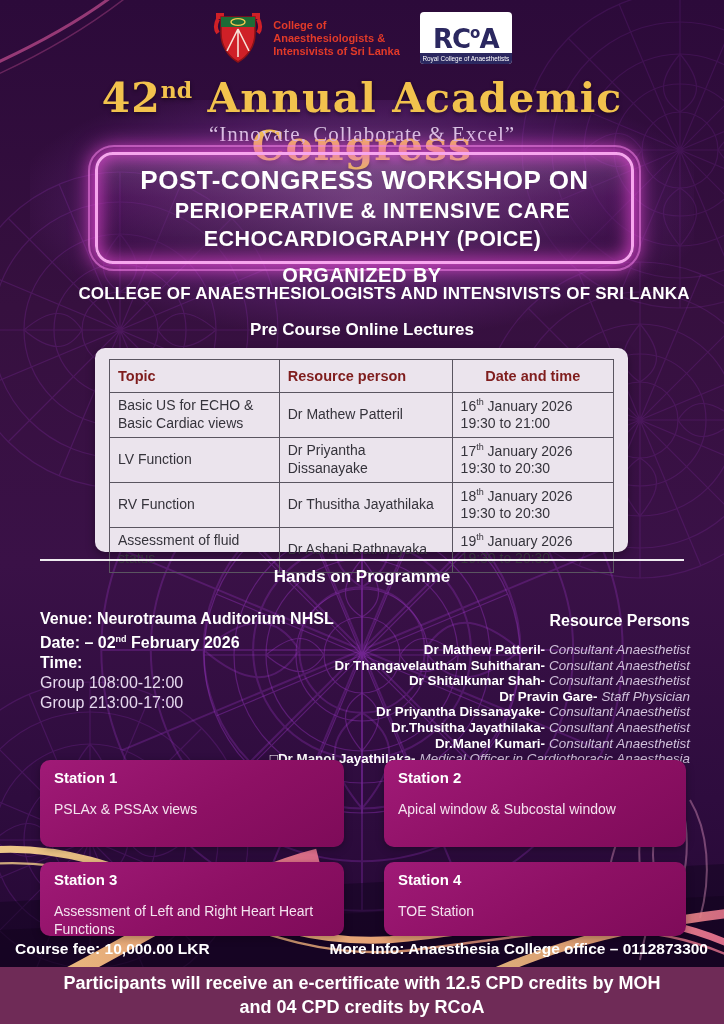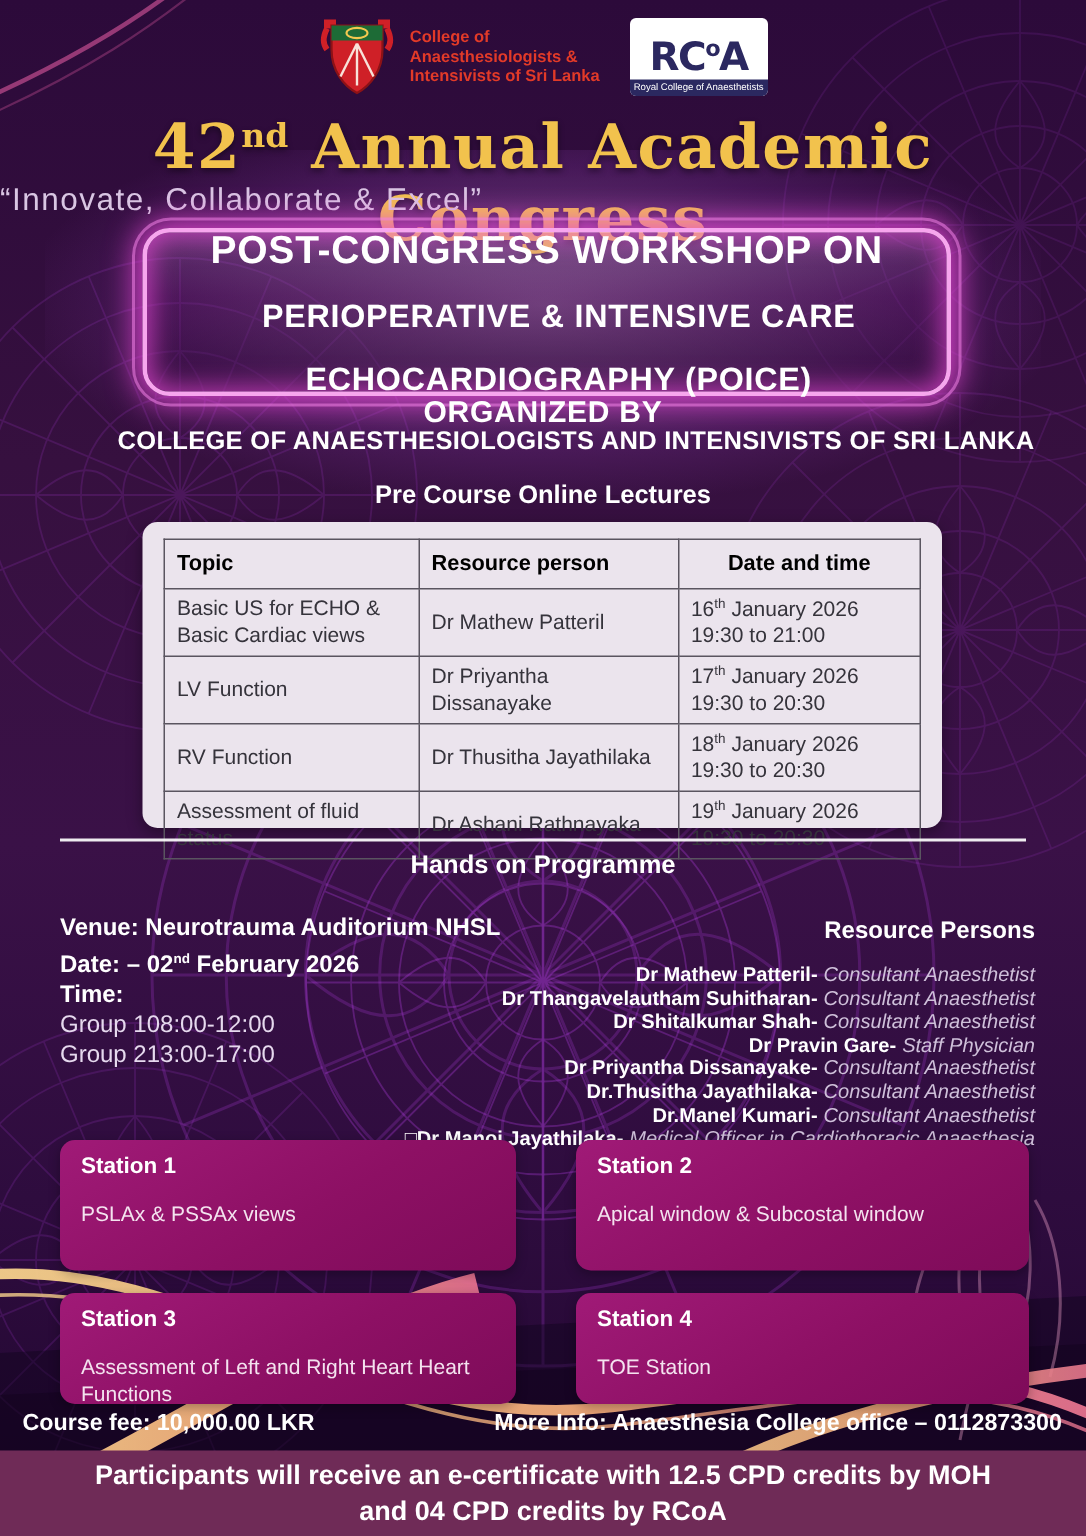--- a/index.html
+++ b/index.html
@@ -21,42 +21,42 @@
   .rcoa{background:#fff;border-radius:4px;width:92px;height:52px;display:flex;flex-direction:column;align-items:center;justify-content:flex-end;overflow:hidden;}
   .rcoa-word{color:#2b2860;font-weight:bold;font-size:26px;line-height:26px;letter-spacing:-1px;margin:2px 0 1px 0;font-family:"DejaVu Sans",sans-serif;}
   .rcoa-word sup{font-size:15px;}
   .rcoa-cap{background:#2b2860;color:#fff;font-size:6.4px;width:100%;text-align:center;padding:2px 0 2px 0;}
 
   
   .title{position:absolute;top:74px;left:0;right:0;text-align:center;
     font-family:"DejaVu Serif",serif;font-weight:bold;font-size:41px;color:#f2c24d;
     text-shadow:0 2px 4px rgba(0,0,0,.45);letter-spacing:1px;}
   .title sup{font-size:22px;vertical-align:14px;letter-spacing:0;}
-  .subtitle{position:absolute;top:122px;left:0;right:0;font-size:21px;color:#d9c6e3;letter-spacing:1px;}
+  .subtitle{position:absolute;top:122px;left:0;right:0;text-align:center;font-size:21px;color:#d9c6e3;letter-spacing:1px;font-family:Liberation Serif, serif;}
 
   
   .neon{position:absolute;left:95px;top:152px;width:533px;height:106px;border-radius:18px;
     border:3px solid #f7a6ee;
     box-shadow:0 0 20px 5px rgba(231,72,214,.85), inset 0 0 18px 3px rgba(231,72,214,.75);
     background:linear-gradient(180deg,rgba(250,230,255,.14) 0%,rgba(90,20,95,.25) 40%,rgba(35,5,45,.45) 100%);
-    display:flex;flex-direction:column;align-items:center;justify-content:center;gap:17px;}
+    display:flex;flex-direction:column;align-items:center;justify-content:center;gap:3px;}
   .neon::after{content:"";position:absolute;inset:-10px;border:2px solid rgba(240,130,230,.55);border-radius:26px;}
   .neon-l1{font-size:26px;font-weight:bold;letter-spacing:.5px;}
   .neon-l2,.neon-l3{font-size:21.5px;font-weight:bold;letter-spacing:.5px;margin-left:16px;}
 
   .org-label{position:absolute;top:264px;left:0;right:0;text-align:center;font-size:20px;font-weight:bold;letter-spacing:.5px;}
   .org-name{position:absolute;top:284px;left:0;right:0;text-align:center;font-size:17px;font-weight:bold;letter-spacing:.2px;padding-left:44px;}
   .lect-heading{position:absolute;top:320px;left:0;right:0;text-align:center;font-size:17px;font-weight:bold;}
 
   
   .card{position:absolute;left:95px;top:348px;width:533px;height:204px;background:#ebe4ed;border-radius:10px;
     box-shadow:0 3px 10px rgba(0,0,0,.35);padding:11px 14px;box-sizing:border-box;}
   table.lect{width:100%;border-collapse:collapse;color:#35333b;font-size:14px;}
   table.lect th, table.lect td{border:1.6px solid #5a5560;padding:3px 8px;vertical-align:middle;}
-  table.lect th{font-weight:bold;color:#000000;text-align:left;height:26px;font-size:14.5px;}
+  table.lect th{font-weight:bold;color:#7f1d1d;text-align:left;height:26px;font-size:14.5px;}
   table.lect th.c{text-align:center;}
   table.lect td{height:38px;line-height:1.28;}
   .col-topic{width:167px;} .col-person{width:170px;} .col-date{width:162px;}
   td sup{font-size:9px;}
 
   .divider{position:absolute;left:40px;right:40px;top:559px;height:2px;background:rgba(255,255,255,.92);}
   .hands-heading{position:absolute;top:567px;left:0;right:0;text-align:center;font-size:17px;font-weight:bold;}
 
   
   .venue-block{position:absolute;left:40px;top:609px;font-size:16px;line-height:20px;font-weight:bold;}

